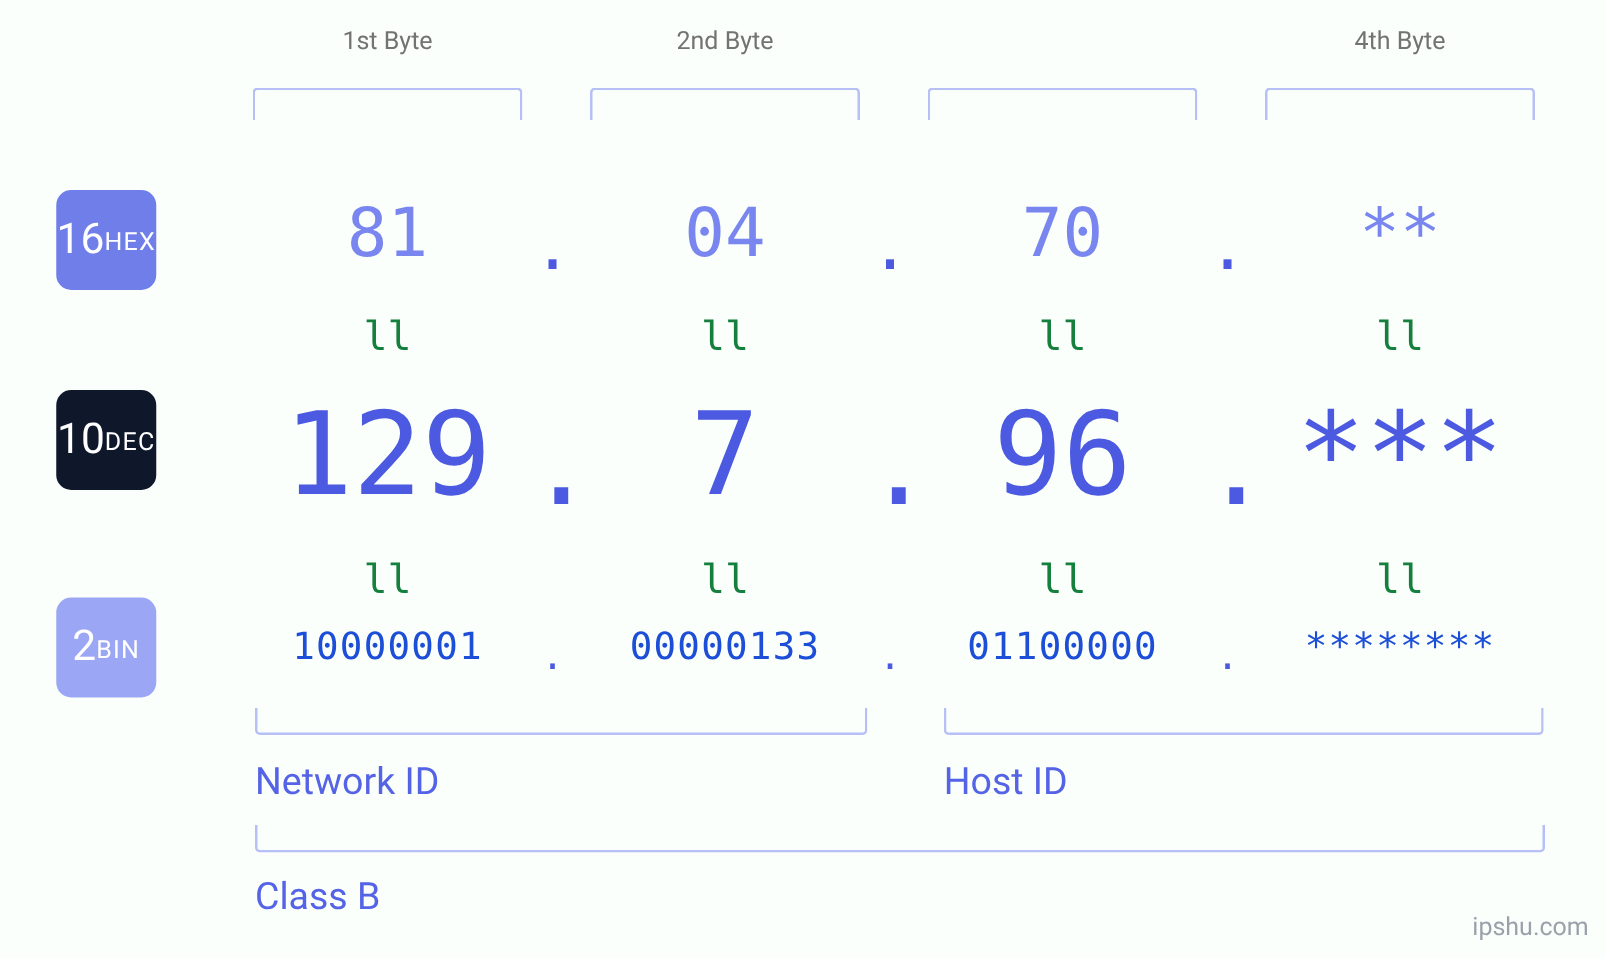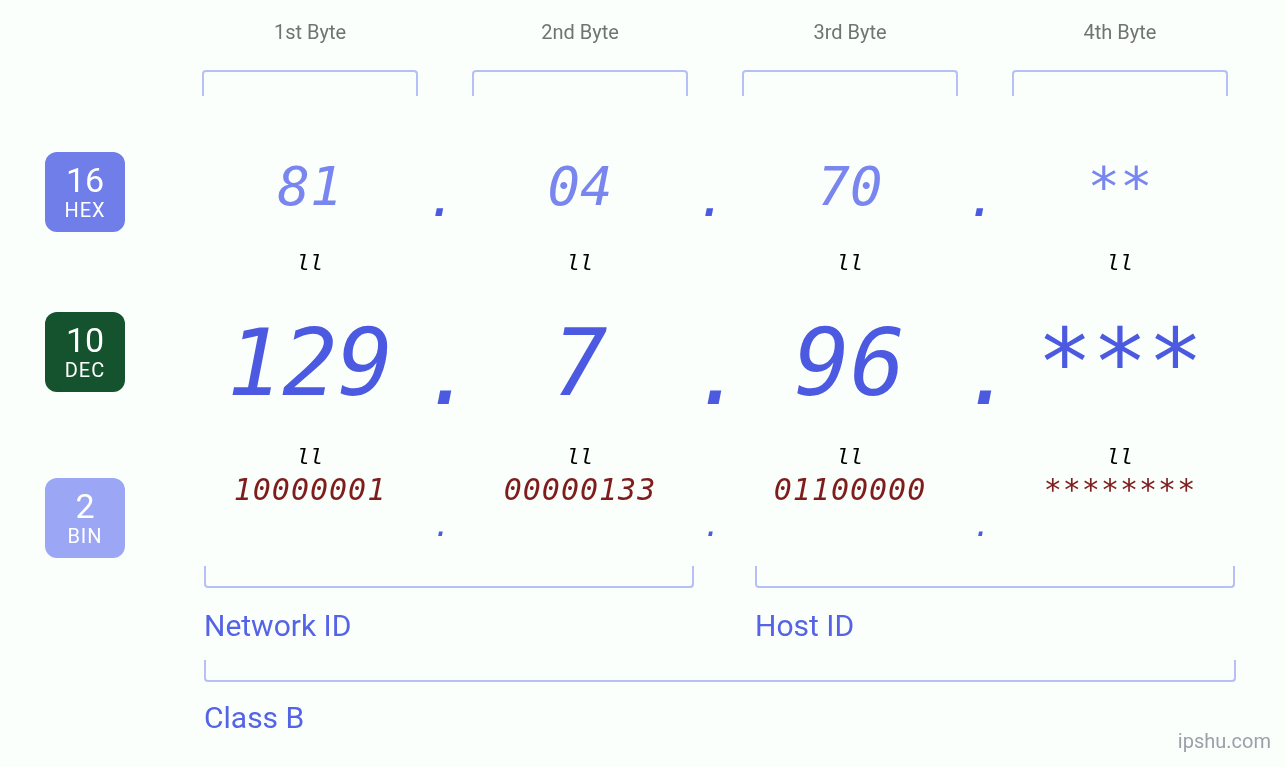--- a/index.html
+++ b/index.html
@@ -5,35 +5,35 @@
   * { box-sizing: border-box; }
   html, body {
     margin: 0; padding: 0;
     width: 1285px; height: 767px;
     background: #fafffb;
     font-family: -apple-system, "Segoe UI", Roboto, Helvetica, Arial, sans-serif;
     color: #4b5ae0;
     overflow: hidden;
     position: relative;
   }
-  .mono { font-family: ui-monospace, "SFMono-Regular", Menlo, Consolas, monospace; font-style: italic; }
+  .mono { font-family: ui-monospace, "SFMono-Regular", Menlo, Consolas, monospace; }
 
   
   .badge {
     position: absolute;
     left: 45px;
     width: 80px; height: 80px;
     border-radius: 12px;
     color: #fff;
-    display: flex; flex-direction: column;
+    display: flex; flex-direction: row;
     align-items: center; justify-content: center;
     line-height: 1.05;
   }
   .badge-hex { top: 152px; background: #6f7ee8; }
-  .badge-dec { top: 312px; background: #14532d; text-align: right; }
+  .badge-dec { top: 312px; background: #0f172a; text-align: right; }
   .badge-bin { top: 478px; background: #9ba7f4; }
   .badge .num { font-size: 34px; font-weight: 400; }
   .badge .lbl { font-size: 20px; margin-top: 2px; letter-spacing: 1px; }
 
   
   .grid {
     position: absolute;
     left: 180px; top: 0;
     width: 1060px; height: 600px;
   }
@@ -53,27 +53,27 @@
     border-top: 2px solid #b7c0f6;
     border-left: 2px solid #b7c0f6;
     border-right: 2px solid #b7c0f6;
     border-top-left-radius: 4px;
     border-top-right-radius: 4px;
   }
 
   .hex-val { position:absolute; top:155px; left:0; width:100%;
              font-size:54px; color:#7a86ef; }
   .eq      { position:absolute; left:0; width:100%;
-             font-size:22px; color:#000000; }
+             font-size:32px; color:#15803d; }
   .eq1 { top:250px; }
   .eq2 { top:444px; }
   .dec-val { position:absolute; top:310px; left:0; width:100%;
              font-size:92px; color:#4b5ae0; font-weight:400; }
-  .bin-val { position:absolute; top:472px; left:0; width:100%;
-             font-size:30px; color:#7f1d1d; letter-spacing:1px; }
+  .bin-val { position:absolute; top:500px; left:0; width:100%;
+             font-size:30px; color:#1d4ed8; letter-spacing:1px; }
 
   .dot {
     position: absolute; width: 40px; text-align: center;
     color: #4b5ae0;
   }
   .dot-hex { font-size: 52px; top: 168px; }
   .dot-dec { font-size: 90px; top: 320px; }
   .dot-bin { font-size: 30px; top: 508px; }
   .d1 { left: 242px; }
   .d2 { left: 512px; }
@@ -136,21 +136,20 @@
   <div class="col col2">
     <div class="byte-hdr">2nd Byte</div>
     <div class="byte-bracket"></div>
     <div class="hex-val mono">04</div>
     <div class="eq eq1 mono">ll</div>
     <div class="dec-val mono">7</div>
     <div class="eq eq2 mono">ll</div>
     <div class="bin-val mono">00000133</div>
   </div>
   <div class="col col3">
-    <div class="byte-hdr">3rd Byte</div>
     <div class="byte-bracket"></div>
     <div class="hex-val mono">70</div>
     <div class="eq eq1 mono">ll</div>
     <div class="dec-val mono">96</div>
     <div class="eq eq2 mono">ll</div>
     <div class="bin-val mono">01100000</div>
   </div>
   <div class="col col4">
     <div class="byte-hdr">4th Byte</div>
     <div class="byte-bracket"></div>

